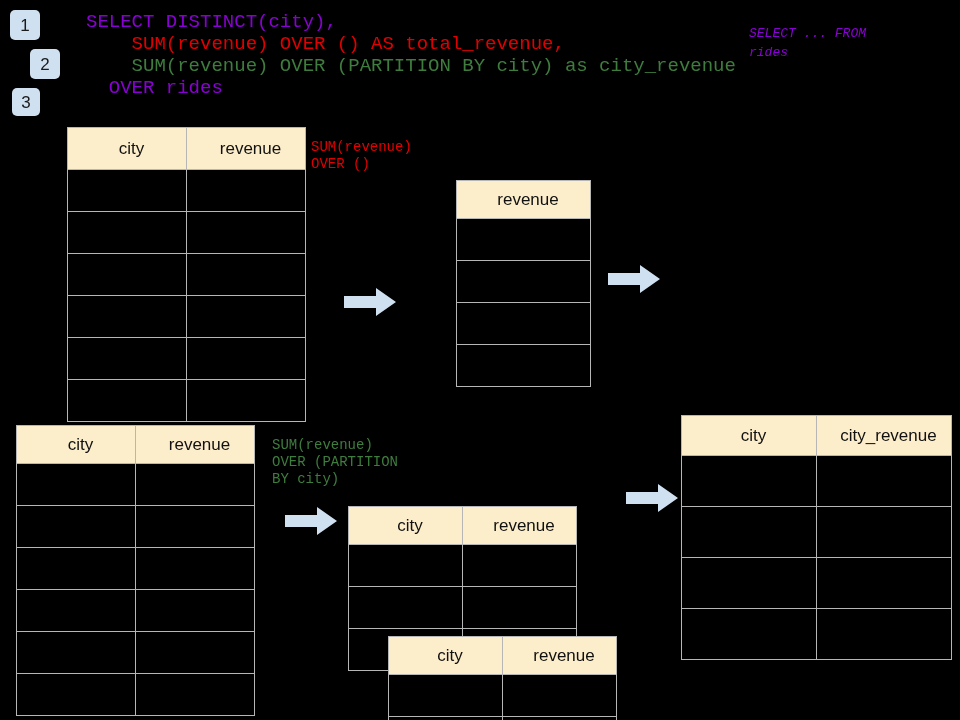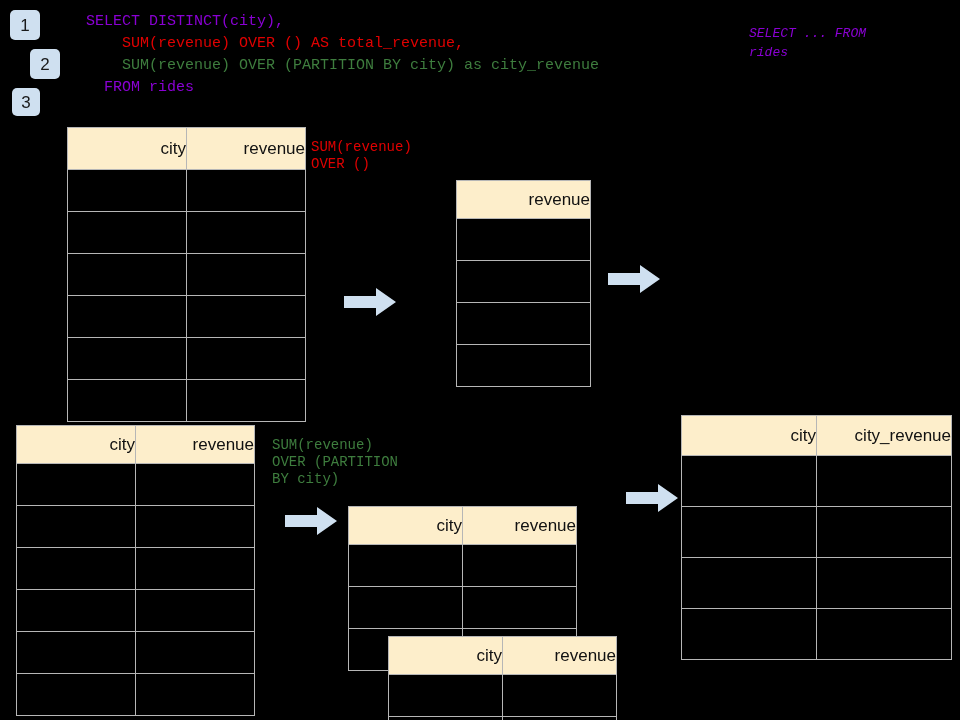--- a/index.html
+++ b/index.html
@@ -29,21 +29,21 @@
     display: flex;
     align-items: center;
     justify-content: center;
     box-sizing: border-box;
   }
 
   
   .sql {
     position: absolute;
     font-family: "Liberation Mono", monospace;
-    font-size: 15px;
+    font-size: 19px;
     line-height: 22px;
     white-space: pre;
     letter-spacing: 0px;
   }
   .sql-purple { color: #8a00d4; }
   .sql-red    { color: #e00000; }
   .sql-green  { color: #3e7d3e; }
 
   .note {
     position: absolute;
@@ -67,21 +67,21 @@
   .tbl th, .tbl td {
     border: 1px solid #b6b6b6;
     padding: 0;
     margin: 0;
   }
   .tbl th {
     background: #fdeecb;
     color: #111111;
     font-weight: normal;
     font-size: 17px;
-    text-align: right;
+    text-align: center;
     padding: 0 0 0 9px;
   }
   .tbl td {
     background: #000000;
   }
 
   
   .arrow {
     position: absolute;
   }
@@ -91,21 +91,21 @@
 
 <div id="canvas">
 
   <div class="badge" style="left:10px; top:10px; width:30px; height:30px;">1</div>
   <div class="badge" style="left:30px; top:49px; width:30px; height:30px;">2</div>
   <div class="badge" style="left:12px; top:88px; width:28px; height:28px;">3</div>
 
   <div class="sql sql-purple" style="left:86px; top:11px;">SELECT DISTINCT(city),</div>
   <div class="sql sql-green" style="left:86px; top:55px;">    SUM(revenue) OVER (PARTITION BY city) as city_revenue</div>
   <div class="sql sql-red" style="left:86px; top:33px;">    SUM(revenue) OVER () AS total_revenue,</div>
-  <div class="sql sql-purple" style="left:86px; top:77px;">  FROM rides</div>
+  <div class="sql sql-purple" style="left:86px; top:77px;">  OVER rides</div>
 
   <div class="note note-purple" style="left:749px; top:24px;font-style:italic;">SELECT ... FROM
 rides</div>
 
   <div class="note note-red" style="left:311px; top:139px;">SUM(revenue)
 OVER ()</div>
 
   <div class="note note-green" style="left:272px; top:437px;">SUM(revenue)
 OVER (PARTITION
 BY city)</div>

